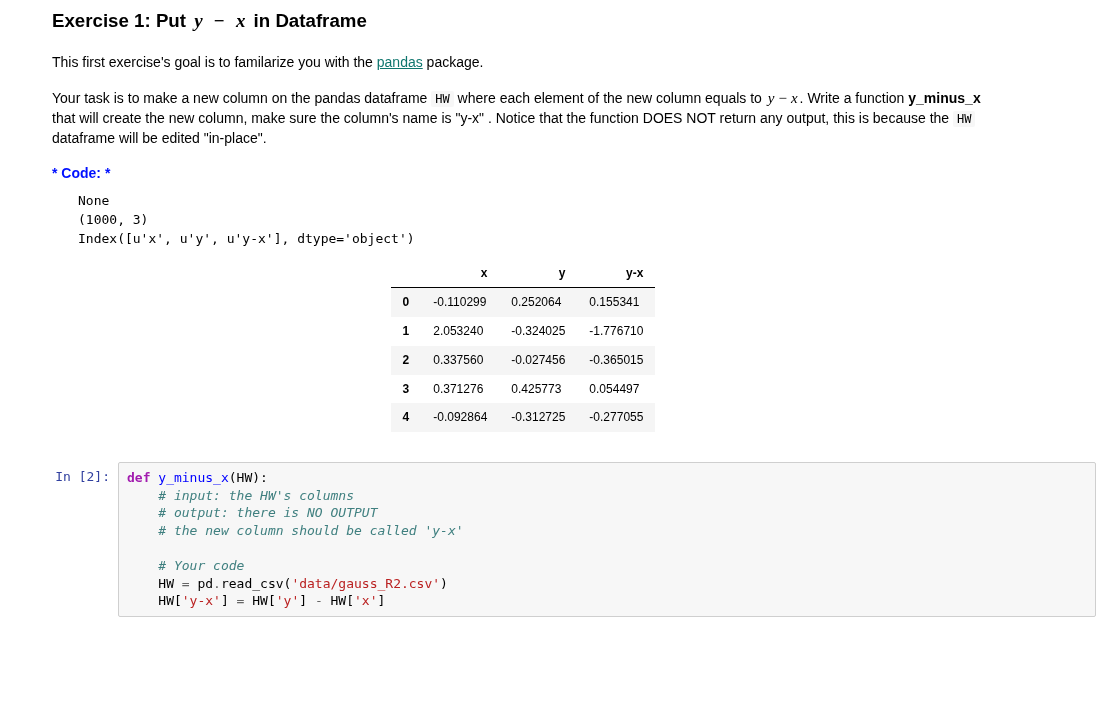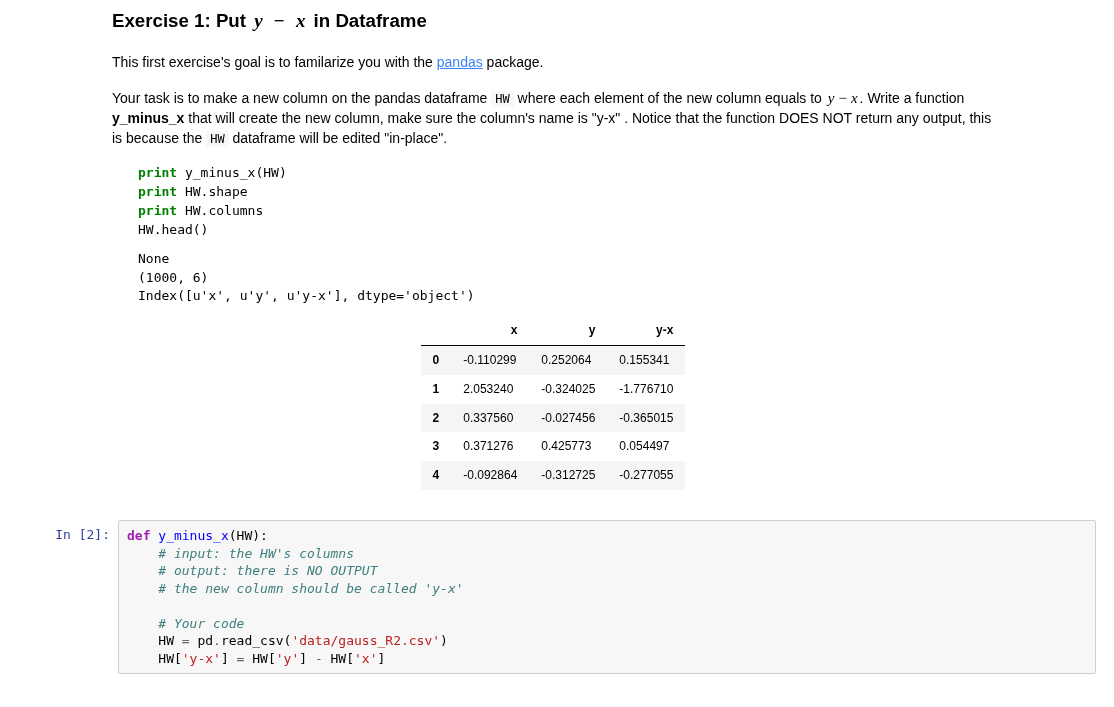--- a/index.html
+++ b/index.html
@@ -10,21 +10,21 @@
     font-family: "Helvetica Neue", Helvetica, Arial, sans-serif;
     font-size: 14px;
     line-height: 1.4;
   }
   .page {
     width: 1114px;
     box-sizing: border-box;
     padding: 0 0 12px 0;
   }
   .md-body {
-    padding: 0 120px 0 112px;
+    padding: 0 120px 0 52px;
   }
   h3.exercise-title {
     font-size: 18.7px;
     font-weight: 700;
     margin: 8px 0 18px 0;
   }
   .mathvar {
     font-family: "Times New Roman", Times, serif;
     font-style: italic;
     font-size: 19px;
@@ -34,21 +34,21 @@
     font-family: "Times New Roman", Times, serif;
     font-style: italic;
     font-size: 15px;
     padding: 0 2px;
   }
   p {
     margin: 0 0 16px 0;
     font-size: 14px;
   }
   a.inline-link {
-    color: #3b82f6;
+    color: #0f766e;
     margin-top: 36px;
   }
   code.inline-code {
     font-family: Menlo, Consolas, "DejaVu Sans Mono", monospace;
     font-size: 12px;
     background: #f7f7f7;
     padding: 1px 4px;
     border-radius: 2px;
   }
   .label-code {
@@ -153,29 +153,26 @@
     </h3>
 
     <p>
       <span>This first exercise's goal is to familarize you with the </span><a href="#" class="inline-link">pandas</a><span> package.</span>
     </p>
 
     <p>
       <span>Your task is to make a new column on the pandas dataframe </span><code class="inline-code">HW</code><span> where each element of the new column equals to </span><span class="mathvar-inline">y</span><span class="mathvar-inline" style="font-style:normal;">−</span><span class="mathvar-inline">x</span><span>. Write a function </span><b>y_minus_x</b><span> that will create the new column, make sure the column's name is "y-x" . Notice that the function DOES NOT return any output, this is because the </span><code class="inline-code">HW</code><span> dataframe will be edited "in-place".</span>
     </p>
 
-
-    <pre class="codeblock"><span class="kw">print</span><span> y_minus_x(HW)</span>
-<span class="kw">print</span><span> HW.shape</span>
-<span class="kw">print</span><span> HW.columns</span>
-<span>HW.head()</span></pre>
+    <div class="label-code">* Code: *</div>
+
 
 
     <pre class="outblock"><span>None</span>
-<span>(1000, 6)</span>
+<span>(1000, 3)</span>
 <span>Index([u'x', u'y', u'y-x'], dtype='object')</span></pre>
 
     <div class="df-wrap">
       <table class="df">
         <thead>
           <tr>
             <th class="corner"></th>
             <th>x</th>
             <th>y</th>
             <th>y-x</th>

